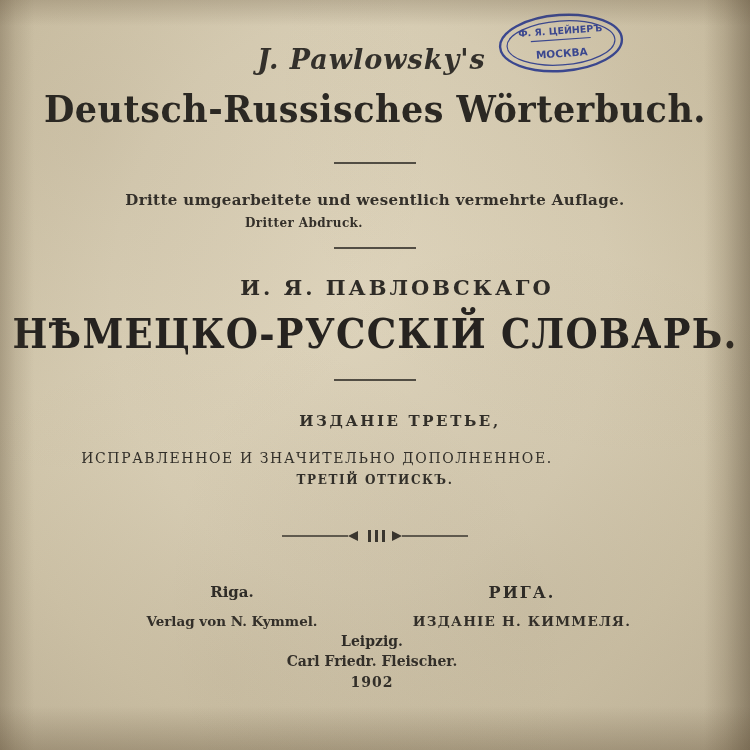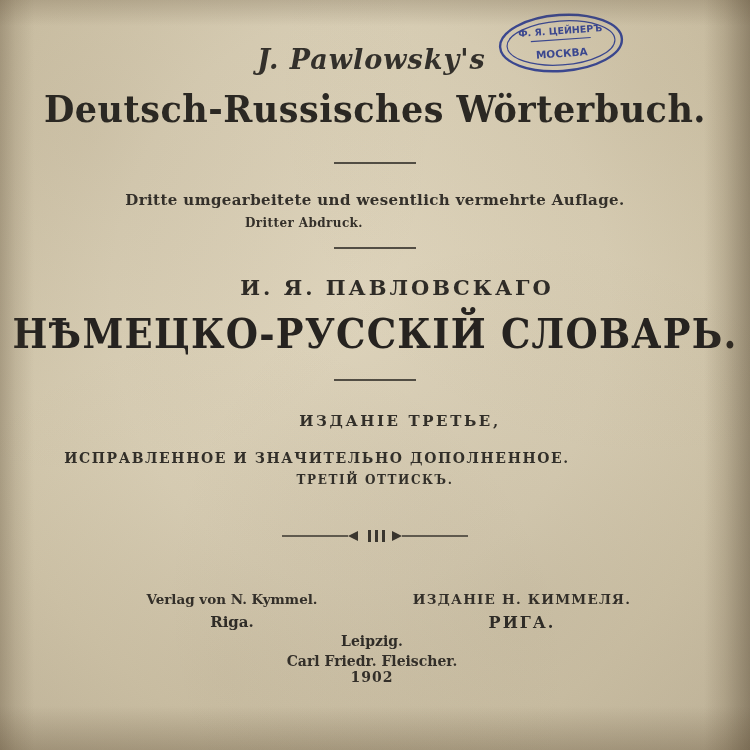--- a/index.html
+++ b/index.html
@@ -177,21 +177,21 @@
     letter-spacing: 2.6px;
     color: #322f29;
     margin-left: 24px;
   }
   .t-edition-ru2 {
     position: absolute;
     top: 450px;
     left: 0;
     width: 634px;
     font-family: "DejaVu Serif", serif;
-    font-weight: 700;
+    font-weight: 400;
     font-size: 14px;
     letter-spacing: 1.6px;
     color: #322f29;
   }
   .t-printing-ru {
     position: absolute;
     top: 473px;
     left: 0;
     width: 750px;
     font-family: "DejaVu Serif", serif;
@@ -277,20 +277,21 @@
     font-size: 14px;
     color: #332f29;
     margin-top: 4px;
   }
   .year {
     font-family: "DejaVu Serif", serif;
     font-weight: 700;
     font-size: 14px;
     letter-spacing: 1px;
     color: #332f29;
+    margin-top: 5px;
   }
 
   
   .stamp {
     position: absolute;
     top: 12px;
     left: 497px;
     width: 128px;
     height: 62px;
     transform: rotate(-4deg);
@@ -330,27 +331,27 @@
         <path d="M122 7 L188 7" stroke="#3a362f" stroke-width="1.6" fill="none"></path>
         <path d="M68 7 L78 2 L78 12 Z" fill="#3a362f"></path>
         <path d="M122 7 L112 2 L112 12 Z" fill="#3a362f"></path>
         <rect x="88" y="1" width="3" height="12" fill="#3a362f"></rect>
         <rect x="95" y="1" width="3" height="12" fill="#3a362f"></rect>
         <rect x="102" y="1" width="3" height="12" fill="#3a362f"></rect>
       </svg>
     </div>
 
     <div class="imprint">
+      <div class="imprint-row">
+        <div class="col-left city-de">Riga.</div>
+        <div class="col-right city-ru">РИГА.</div>
+      </div>
       <div class="imprint-row" style="margin-top:8px;">
         <div class="col-left pub-de">Verlag von N. Kymmel.</div>
         <div class="col-right pub-ru">ИЗДАНІЕ Н. КИММЕЛЯ.</div>
-      </div>
-      <div class="imprint-row">
-        <div class="col-left city-de">Riga.</div>
-        <div class="col-right city-ru">РИГА.</div>
       </div>
     </div>
 
     <div class="leipzig-block">
       <div class="city-leipzig">Leipzig.</div>
       <div class="pub-leipzig">Carl Friedr. Fleischer.</div>
       <div class="year">1902</div>
     </div>
 
     <div class="stamp">

